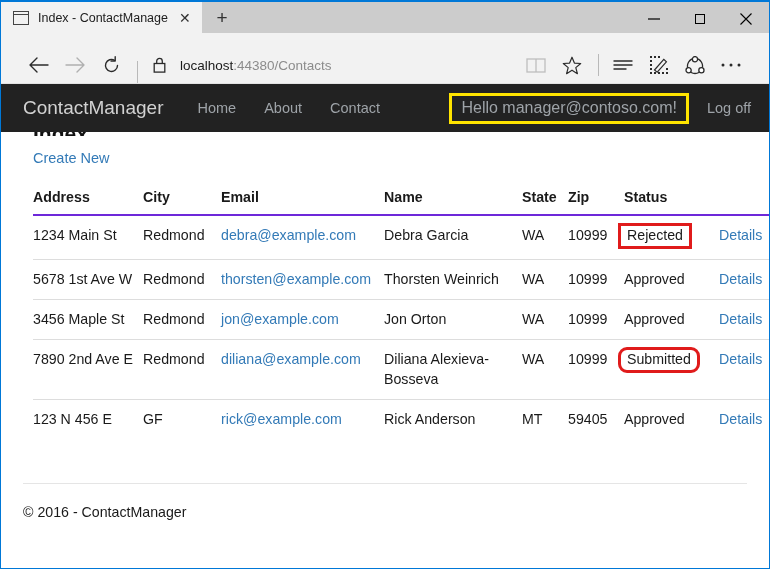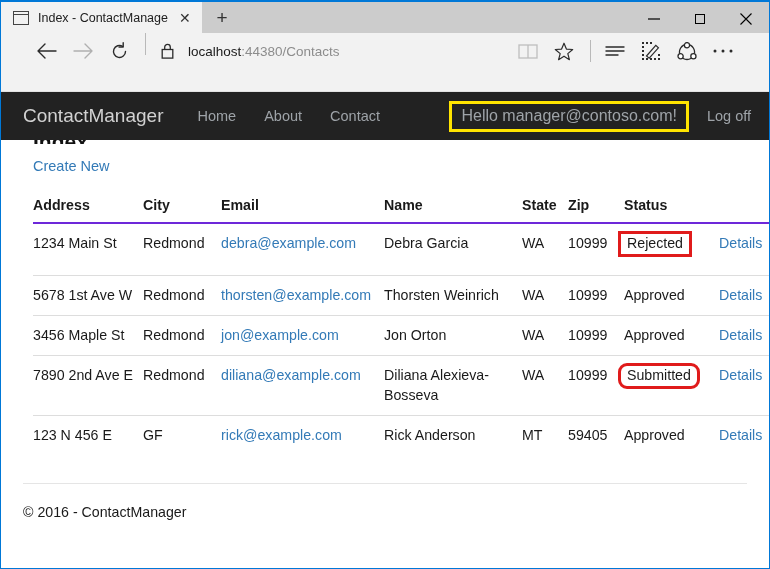--- a/index.html
+++ b/index.html
@@ -73,24 +73,24 @@
     display: flex; align-items: center; justify-content: center;
     font-size: 11px; color: #000;
     cursor: pointer;
   }
   .wc-min { font-size: 13px; }
   .wc-max .sq { width: 10px; height: 10px; border: 1px solid #000; }
   .wc-close { font-size: 14px; }
 
   
   .navbar {
-    height: 59px;
+    height: 51px;
     background: #f2f2f2;
-    display: flex; align-items: flex-start;
-    padding: 0 28px;
+    display: flex; align-items: flex-end;
+    padding: 0 20px;
     border-bottom: 1px solid #e2e2e2;
   }
   .navbtn {
     width: 36px; height: 36px;
     display: flex; align-items: center; justify-content: center;
     cursor: pointer; flex: none;
   }
   .navbtn svg { display: block; }
   .nav-sep {
     width: 1px; height: 22px; background: #b9b9b9;
@@ -204,21 +204,21 @@
   .c-name    { width: 138px; }
   .c-state   { width: 46px; }
   .c-zip     { width: 56px; margin-left: 18px; }
   .c-status  { width: 95px; }
   .c-act     { width: 60px; }
 
   .hl-red {
     display: inline-block;
     border: 3px solid #e01b1b;
     padding: 1px 6px 2px;
-    margin: -4px 0 8px -6px;
+    margin: -4px 0 0 -6px;
     line-height: 1.2;
   }
 
   .footer {
     border-top: 1px solid #e5e5e5;
     margin: 8px 22px;
     padding-top: 20px;
     font-size: 14.2px;
     color: #1a1a1a;
     position: absolute;

